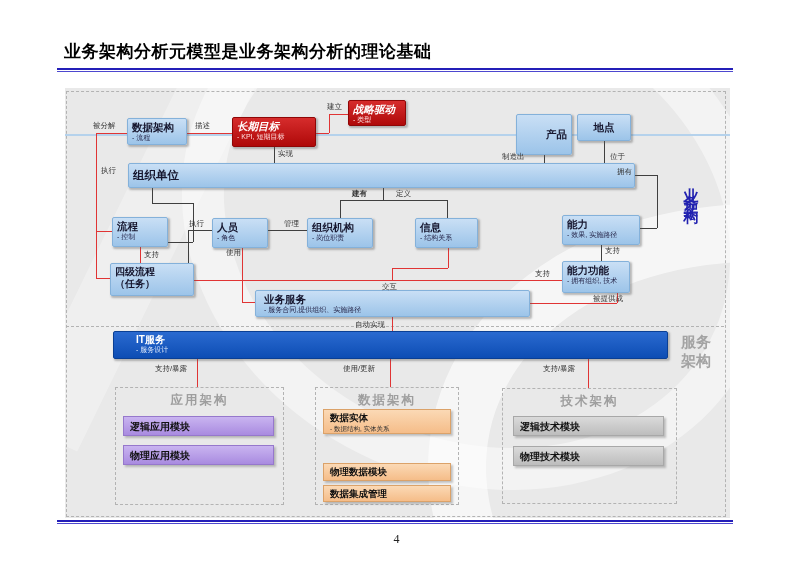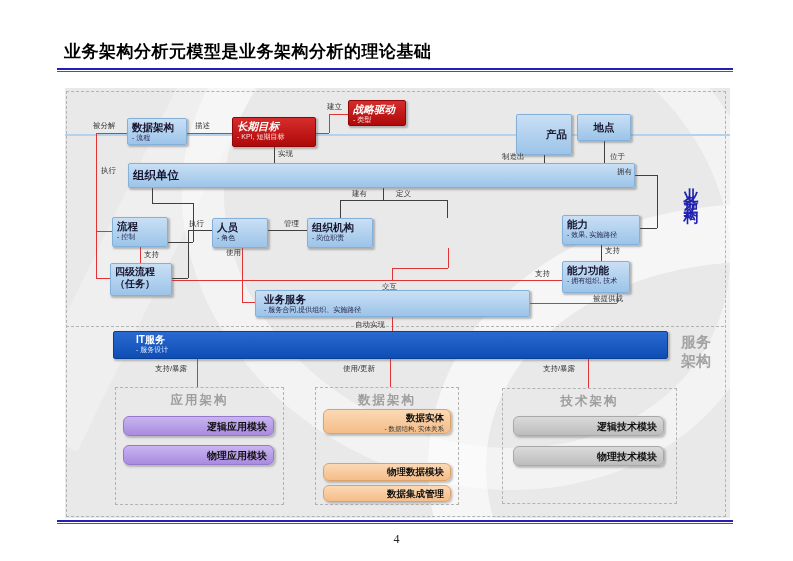--- a/index.html
+++ b/index.html
@@ -36,21 +36,21 @@
   .vline{position:absolute;width:1px;z-index:2;}
   .lred{background:#e03434;}
   .lblk{background:#3f3f3f;}
   .lbl{position:absolute;font-size:7.5px;color:#333;z-index:4;white-space:nowrap;}
 
   .vzone{position:absolute;left:616px;top:88px;writing-mode:vertical-rl;text-orientation:upright;font-size:15px;font-weight:bold;color:#2121b0;letter-spacing:7px;z-index:4;}
   .gzone{position:absolute;left:616px;top:245px;font-size:15px;font-weight:bold;color:#a3a3a3;line-height:1.25;z-index:4;}
 
   .section{position:absolute;border:1px dashed #b3b3b3;z-index:2;}
   .sect-title{position:absolute;left:0;top:4px;width:100%;text-align:center;font-size:12.5px;font-weight:bold;color:#9e9e9e;letter-spacing:2px;}
-  .mod{position:absolute;border-radius:6px;box-shadow:1.5px 1.5px 2px rgba(90,90,90,.35);padding:3px 6px;box-sizing:border-box;font-size:10px;font-weight:bold;color:#111;white-space:nowrap;text-align:right;}
+  .mod{position:absolute;border-radius:0;box-shadow:1.5px 1.5px 2px rgba(90,90,90,.35);padding:3px 6px;box-sizing:border-box;font-size:10px;font-weight:bold;color:#111;white-space:nowrap;}
   .purple{background:linear-gradient(180deg,#c9b4f0,#a98be0);border:1px solid #9678cc;}
   .orange{background:linear-gradient(180deg,#fbd9b5,#f5bd89);border:1px solid #dba269;}
   .gray{background:linear-gradient(180deg,#dadada,#bdbdbd);border:1px solid #a8a8a8;}
   .mod .ms{font-size:6.5px;font-weight:normal;color:#333;line-height:1.1;}
 </style>
 </head>
 <body>
 
 <div class="slide">
   <div class="title">业务架构分析元模型是业务架构分析的理论基础</div>
@@ -133,25 +133,29 @@
       <div class="s">- 控制</div>
     </div>
     <div class="box blue" style="left:147px;top:130px;width:56px;height:30px;">
       <div class="t">人员</div>
       <div class="s">- 角色</div>
     </div>
     <div class="box blue" style="left:242px;top:130px;width:66px;height:30px;">
       <div class="t">组织机构</div>
       <div class="s">- 岗位职责</div>
     </div>
+    <div class="box blue" style="left:350px;top:130px;width:63px;height:30px;">
+      <div class="t">信息</div>
+      <div class="s">- 结构关系</div>
+    </div>
     <div class="box blue" style="left:497px;top:127px;width:78px;height:30px;">
       <div class="t">能力</div>
       <div class="s">- 效果, 实施路径</div>
     </div>
-    <div class="box blue" style="left:45px;top:175px;width:62px;height:33px;">
+    <div class="box blue" style="left:45px;top:175px;width:84px;height:33px;">
       <div class="t" style="font-size:10px;">四级流程</div>
       <div class="t" style="font-size:10px;">（任务）</div>
     </div>
     <div class="box blue" style="left:497px;top:173px;width:68px;height:32px;">
       <div class="t">能力功能</div>
       <div class="s">- 拥有组织, 技术</div>
     </div>
     <div class="box blue" style="left:190px;top:202px;width:275px;height:27px;padding-left:8px;">
       <div class="t">业务服务</div>
       <div class="s">- 服务合同,提供组织、实施路径</div>
@@ -161,21 +165,21 @@
       <div class="s">- 服务设计</div>
     </div>
 
     <div class="lbl" style="left:28px;top:33px;">被分解</div>
     <div class="lbl" style="left:130px;top:33px;">描述</div>
     <div class="lbl" style="left:262px;top:14px;">建立</div>
     <div class="lbl" style="left:213px;top:61px;">实现</div>
     <div class="lbl" style="left:36px;top:78px;">执行</div>
     <div class="lbl" style="left:124px;top:131px;">执行</div>
     <div class="lbl" style="left:219px;top:131px;">管理</div>
-    <div class="lbl" style="left:287px;top:101px;">建有</div>
+    <div class="lbl" style="left:287px;top:101px;font-weight:bold;">建有</div>
     <div class="lbl" style="left:331px;top:101px;">定义</div>
     <div class="lbl" style="left:437px;top:64px;">制造出</div>
     <div class="lbl" style="left:545px;top:64px;">位于</div>
     <div class="lbl" style="left:552px;top:79px;">拥有</div>
     <div class="lbl" style="left:161px;top:160px;">使用</div>
     <div class="lbl" style="left:79px;top:162px;">支持</div>
     <div class="lbl" style="left:540px;top:158px;">支持</div>
     <div class="lbl" style="left:470px;top:181px;">支持</div>
     <div class="lbl" style="left:317px;top:194px;">交互</div>
     <div class="lbl" style="left:528px;top:206px;">被提供成</div>

